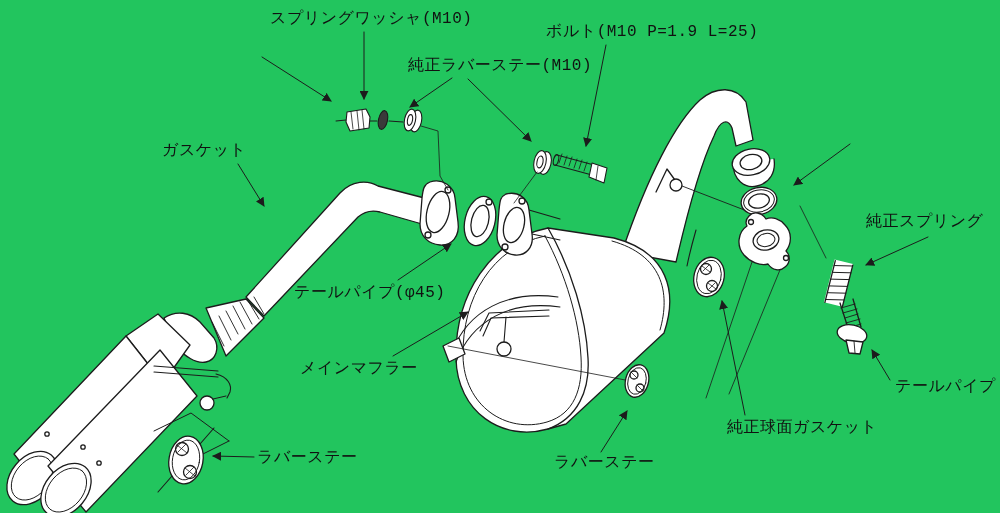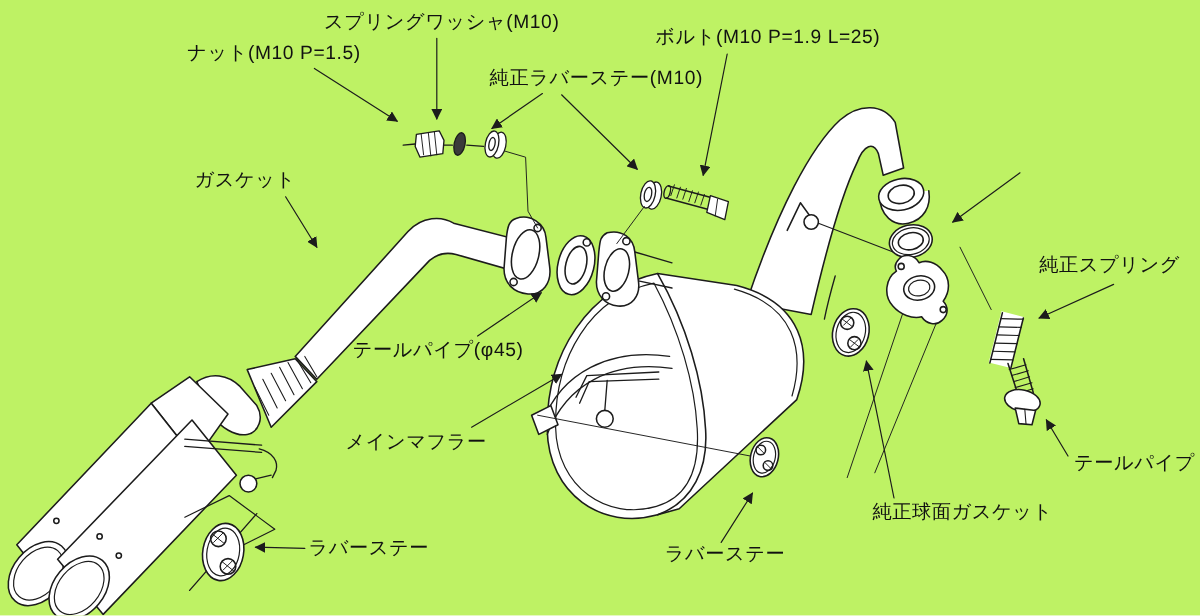--- a/index.html
+++ b/index.html
@@ -1,17 +1,17 @@
 <!DOCTYPE html>
 <html><head>
 <meta charset="utf-8">
 <style>
   html,body{margin:0;padding:0;background:#fff;}
-  #stage{position:relative;width:1000px;height:513px;background:#bef264;overflow:hidden;
-         font-family:Liberation Sans, sans-serif;}
+  #stage{position:relative;width:1000px;height:513px;background:#22c55e;overflow:hidden;
+         font-family:Liberation Mono, monospace;}
   #art{position:absolute;left:0;top:0;}
   .lbl{position:absolute;white-space:nowrap;font-size:16px;letter-spacing:.5px;
        color:#111;font-weight:500;}
   svg path,svg ellipse,svg circle,svg line,svg polyline{vector-effect:non-scaling-stroke;}
 </style>
 </head>
 <body>
 
 <div id="stage">
 
@@ -222,25 +222,24 @@
     <path d="M398,280 L451,244" marker-end="url(#ah)"></path>
     <path d="M393,356 L468,312" marker-end="url(#ah)"></path>
     <path d="M254,457 L213,456" marker-end="url(#ah)"></path>
     <path d="M601,452 L627,411" marker-end="url(#ah)"></path>
     <path d="M745,415 L722,301" marker-end="url(#ah)"></path>
     <path d="M890,380 L872,350" marker-end="url(#ah)"></path>
   </g>
 </svg>
 
   <div class="lbl" style="left:270px;top:8px">スプリングワッシャ(M10)</div>
-  <div class="lbl" style="left:156px;top:34px">ナット(M10 P=1.5)</div>
   <div class="lbl" style="left:408px;top:55px">純正ラバーステー(M10)</div>
   <div class="lbl" style="left:546px;top:21px">ボルト(M10 P=1.9 L=25)</div>
   <div class="lbl" style="left:162px;top:140px">ガスケット</div>
   <div class="lbl" style="left:866px;top:211px">純正スプリング</div>
   <div class="lbl" style="left:294px;top:282px">テールパイプ(φ45)</div>
-  <div class="lbl" style="left:288px;top:358px">メインマフラー</div>
+  <div class="lbl" style="left:300px;top:358px">メインマフラー</div>
   <div class="lbl" style="left:257px;top:447px">ラバーステー</div>
   <div class="lbl" style="left:554px;top:452px">ラバーステー</div>
   <div class="lbl" style="left:727px;top:417px">純正球面ガスケット</div>
   <div class="lbl" style="left:895px;top:376px">テールパイプ</div>
 
 </div>
 
 </body></html>

